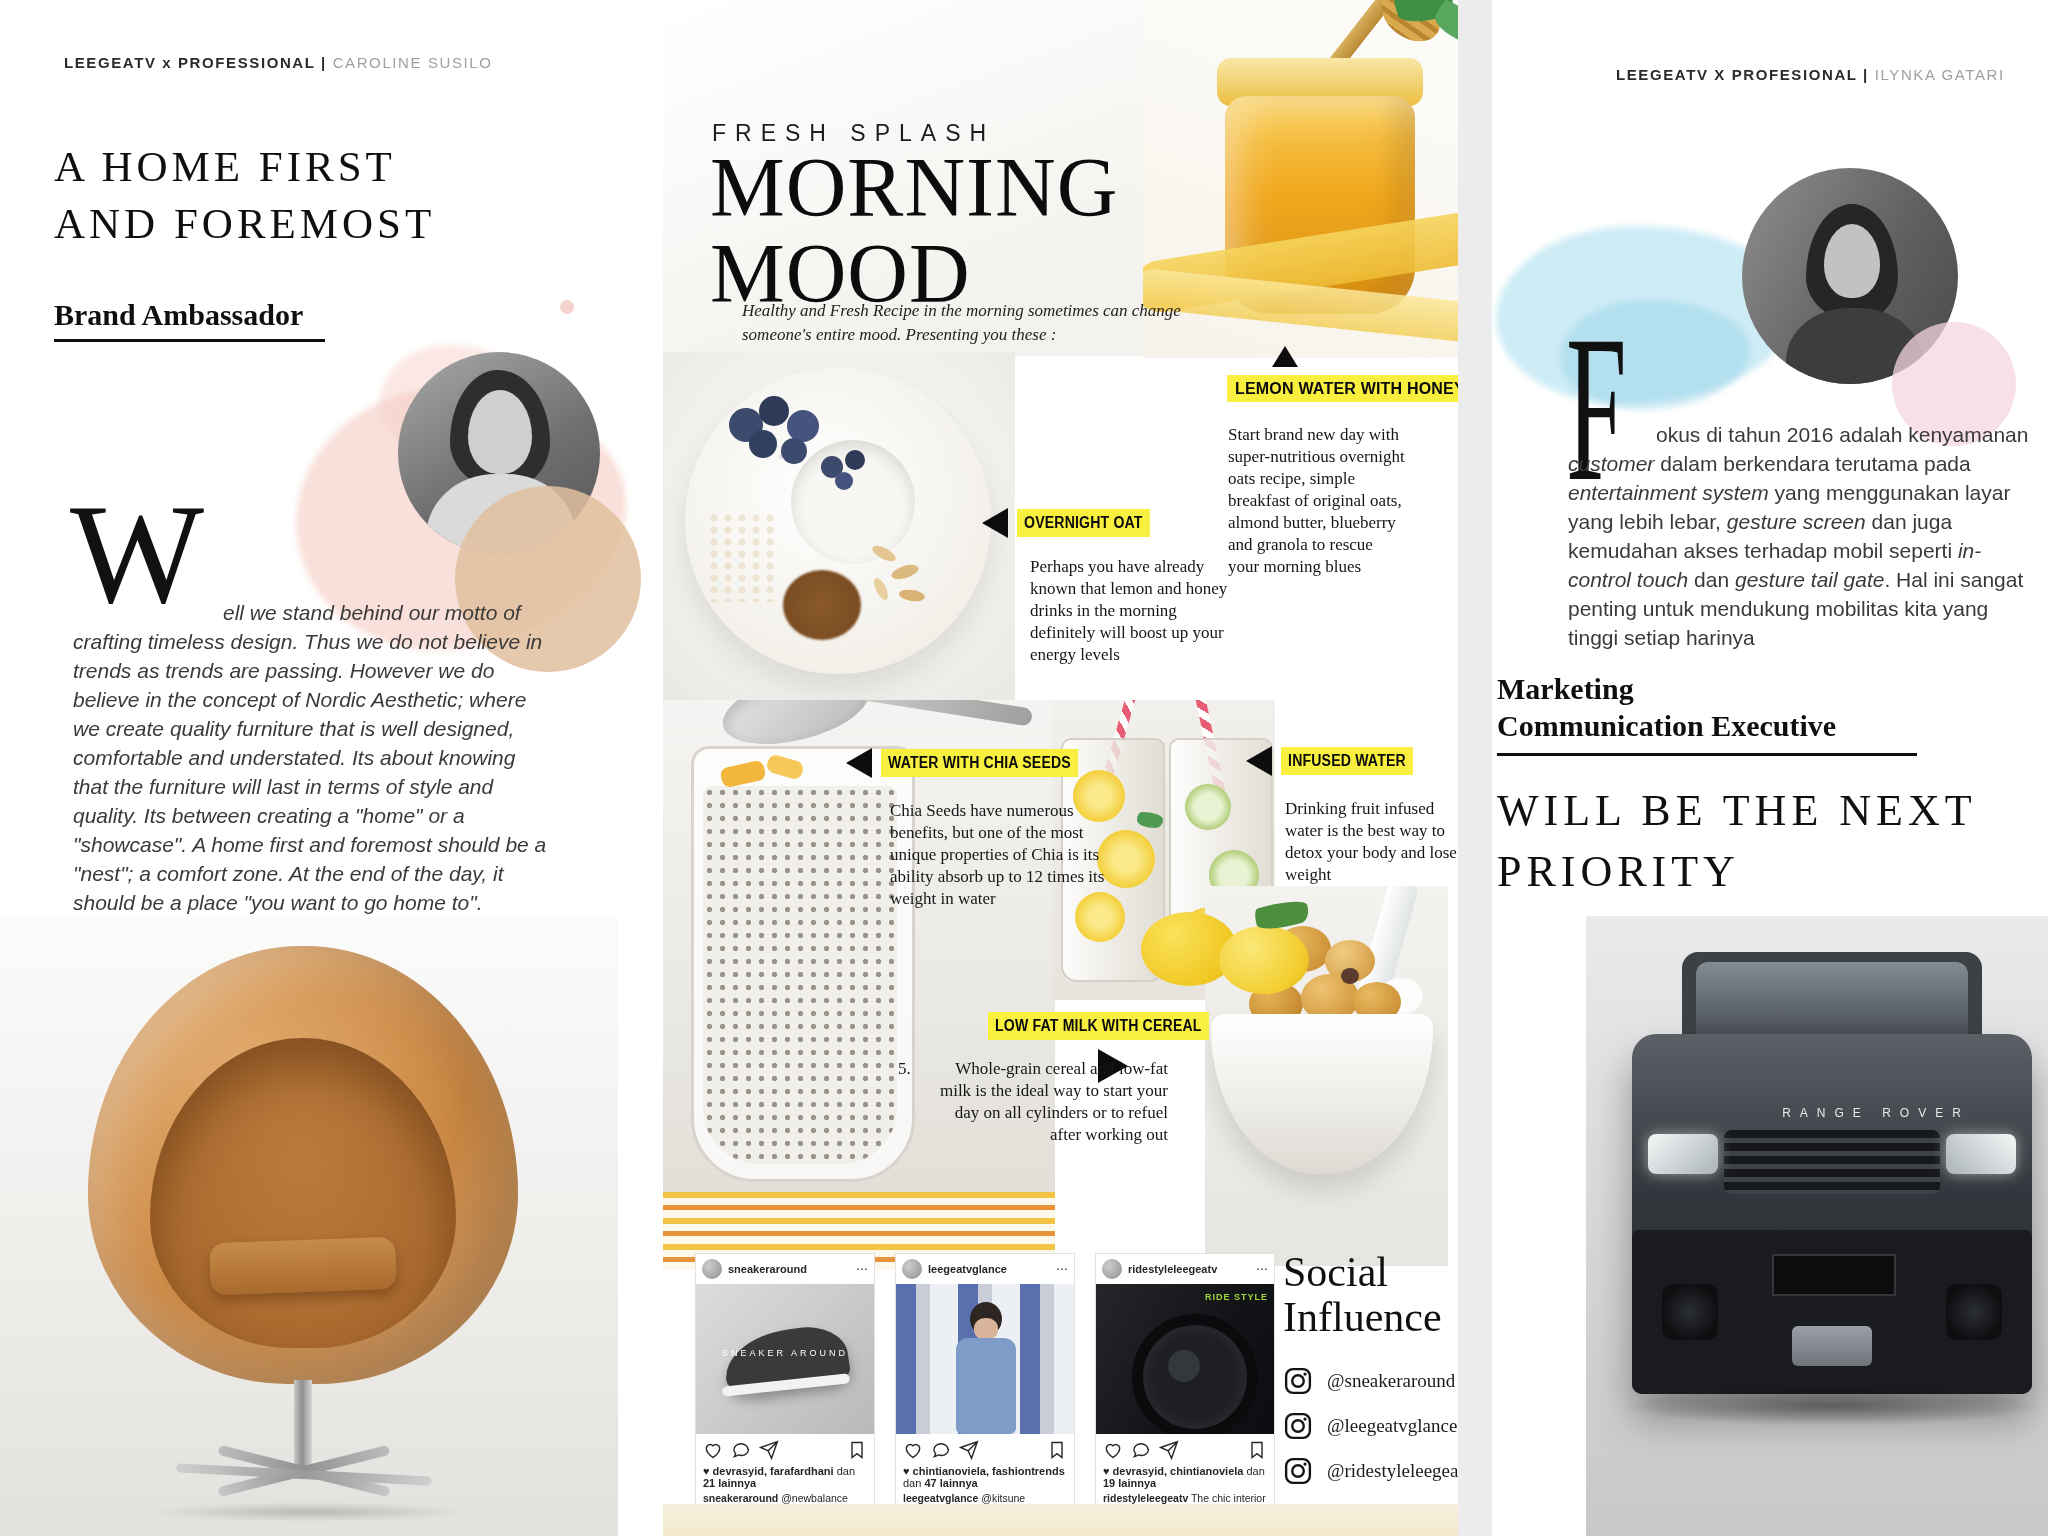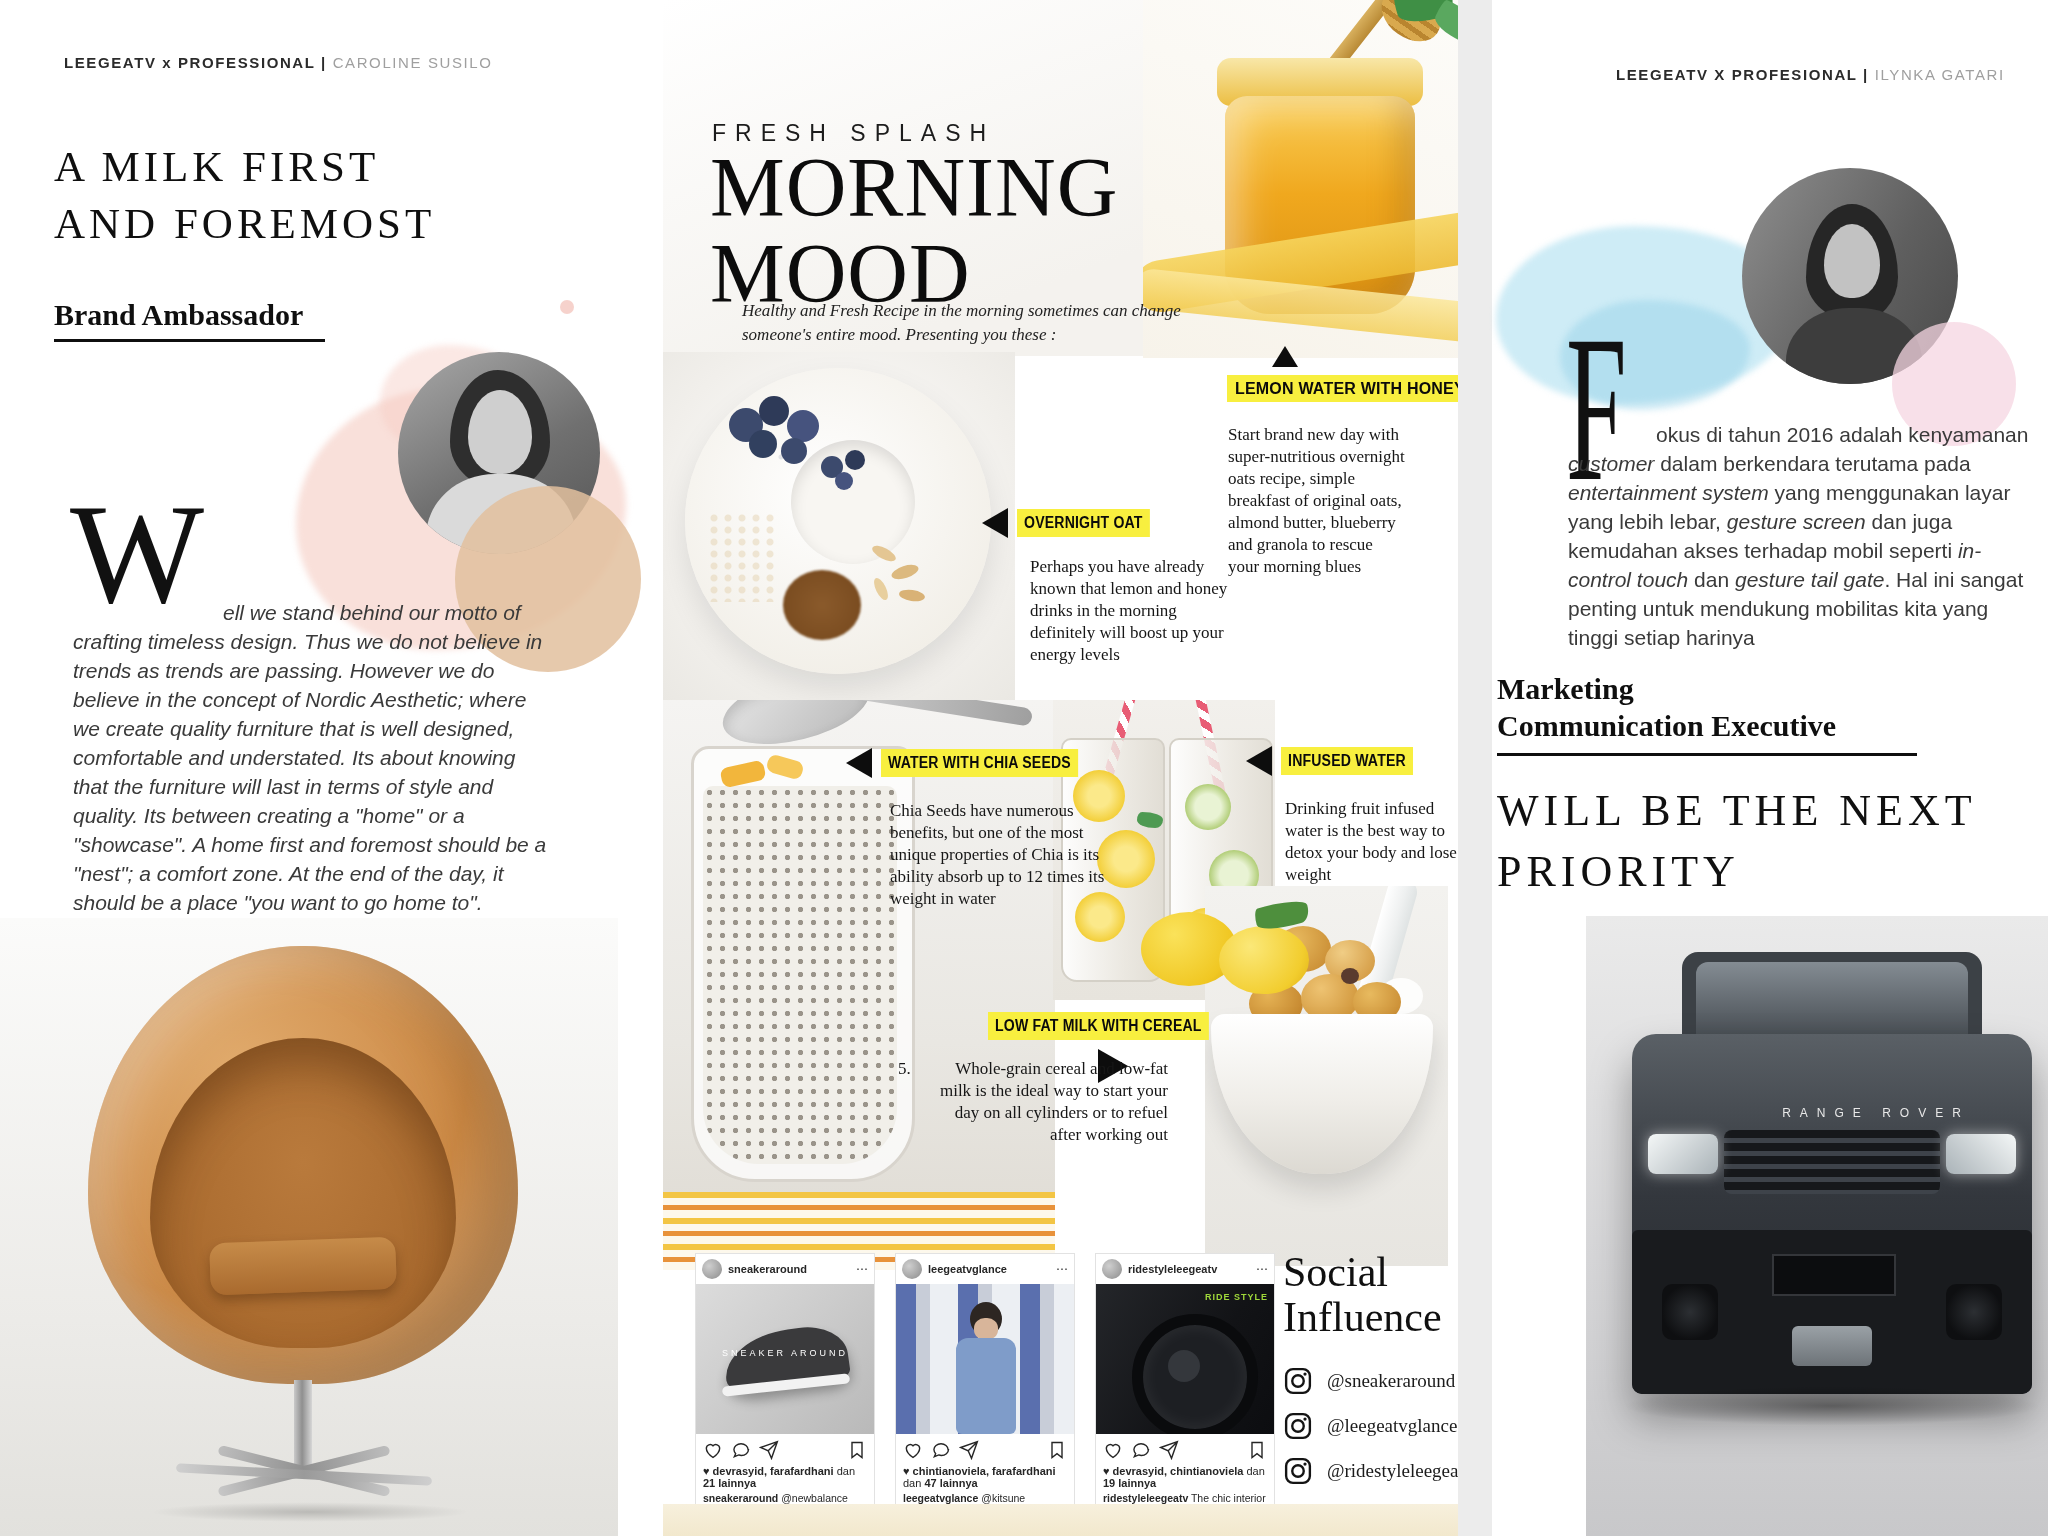--- a/index.html
+++ b/index.html
@@ -67,21 +67,21 @@
 <body>
 
 <div class="page">
 
   <div class="abs colhead" style="left:64px;top:54px;">
     <span>LEEGEATV x PROFESSIONAL |</span>
     <span class="lite">CAROLINE SUSILO</span>
   </div>
 
   <div class="abs headline" style="left:54px;top:138px;">
-    <div>A MILK FIRST</div>
+    <div>A HOME FIRST</div>
     <div>AND FOREMOST</div>
   </div>
 
   <div class="abs" style="left:54px;top:298px;">
     <span class="role">Brand Ambassador</span>
   </div>
 
   <div class="abs splash" style="left:296px;top:388px;width:330px;height:262px;background:rgba(246,205,195,.62);"></div>
   <div class="abs splash" style="left:380px;top:345px;width:150px;height:110px;background:rgba(246,205,195,.45);"></div>
   <div class="abs circle" style="left:560px;top:300px;width:14px;height:14px;background:rgba(240,180,170,.6);"></div>
@@ -280,21 +280,21 @@
       <svg width="20" height="20" viewBox="0 0 24 24" fill="none" stroke="#262626" stroke-width="1.7">
           <path d="M22 2 11 13M22 2l-7 20-4-9-9-4 20-7z"></path>
         </svg>
       <div class="spacer"></div>
       <svg width="20" height="20" viewBox="0 0 24 24" fill="none" stroke="#262626" stroke-width="1.7">
           <path d="M6 3h12v18l-6-4.5L6 21z"></path>
         </svg>
     </div>
     <div class="likes">
       <span>♥</span>
-      <span class="b">chintianoviela, farafardhani</span><span> dan </span><span class="b">47 lainnya</span>
+      <span class="b">chintianoviela, fashiontrends</span><span> dan </span><span class="b">47 lainnya</span>
     </div>
     <div class="caption">
       <span class="b">leegeatvglance</span> <span>@kitsune #maisonkitsune #kitsune #styles #lifestyle #luxury #trend #fashion #highfashion #fashionstyle #fashioncollection #fashionworld #fashiontrends #couture #hautecouture #prefw #prefallwinter</span>
     </div>
   </div>
 
   <div class="card" style="left:1095px;top:1253px;">
     <div class="cardhead">
       <div class="avatar"></div>
       <div class="uname">ridestyleleegeatv</div>

